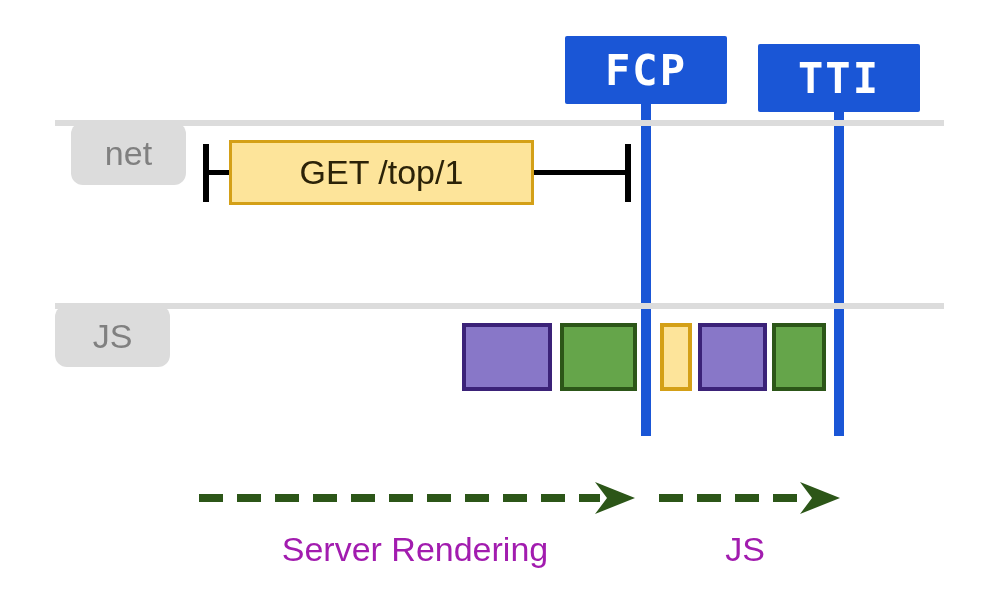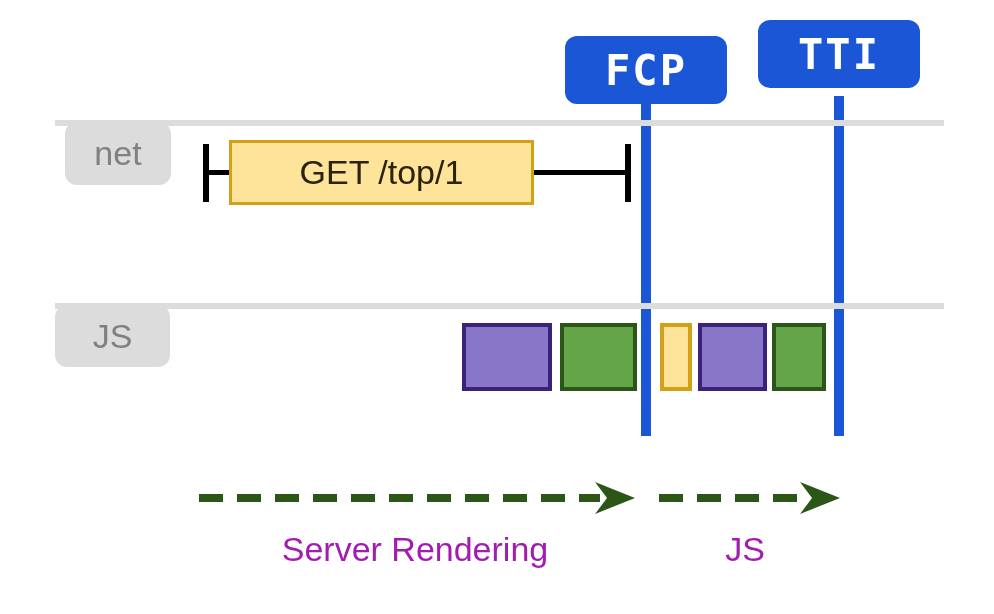--- a/index.html
+++ b/index.html
@@ -16,21 +16,21 @@
     width: 994px;
     height: 614px;
     background: #ffffff;
     overflow: hidden;
   }
 
   
   .marker-badge {
     position: absolute;
     background: #1a56d6;
-    border-radius: 12px;
+    border-radius: 2px;
     color: #ffffff;
     font-family: "DejaVu Sans Mono", "Liberation Mono", monospace;
     font-weight: bold;
     font-size: 42px;
     letter-spacing: 2px;
     display: flex;
     align-items: center;
     justify-content: center;
     box-sizing: border-box;
   }
@@ -106,26 +106,26 @@
 <body>
 
 <div id="diagram">
 
   <div class="marker-line" style="left:641px; top:96px; height:340px;"></div>
   <div class="marker-badge" style="left:565px; top:36px; width:162px; height:68px;">
     <span>FCP</span>
   </div>
 
   <div class="marker-line" style="left:834px; top:96px; height:340px;"></div>
-  <div class="marker-badge" style="left:758px; top:20px; width:162px; height:68px;">
+  <div class="marker-badge" style="left:758px; top:44px; width:162px; height:68px;">
     <span>TTI</span>
   </div>
 
   <div class="lane-rule" style="left:55px; top:120px; width:889px;"></div>
-  <div class="lane-label" style="left:65px; top:122px; width:106px; height:63px;">
+  <div class="lane-label" style="left:71px; top:122px; width:115px; height:63px;">
     <span>net</span>
   </div>
 
   <div class="req-cap" style="left:203px; top:144px; height:58px;"></div>
   <div class="req-line" style="left:203px; top:170px; width:428px;"></div>
   <div class="req-cap" style="left:625px; top:144px; height:58px;"></div>
   <div class="req-box" style="left:229px; top:140px; width:305px; height:65px;">
     <span>GET /top/1</span>
   </div>
 

